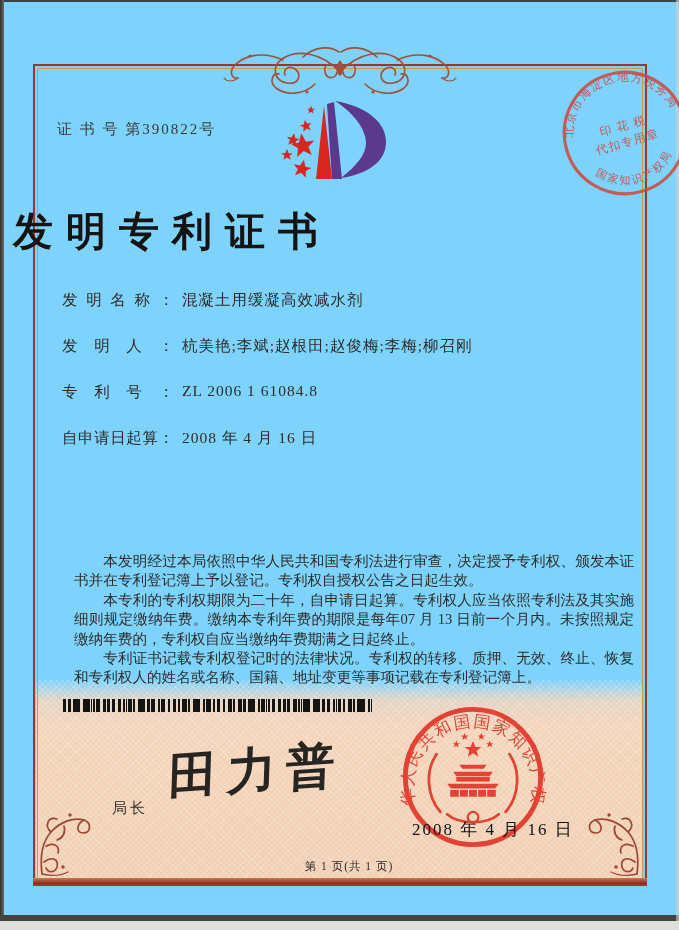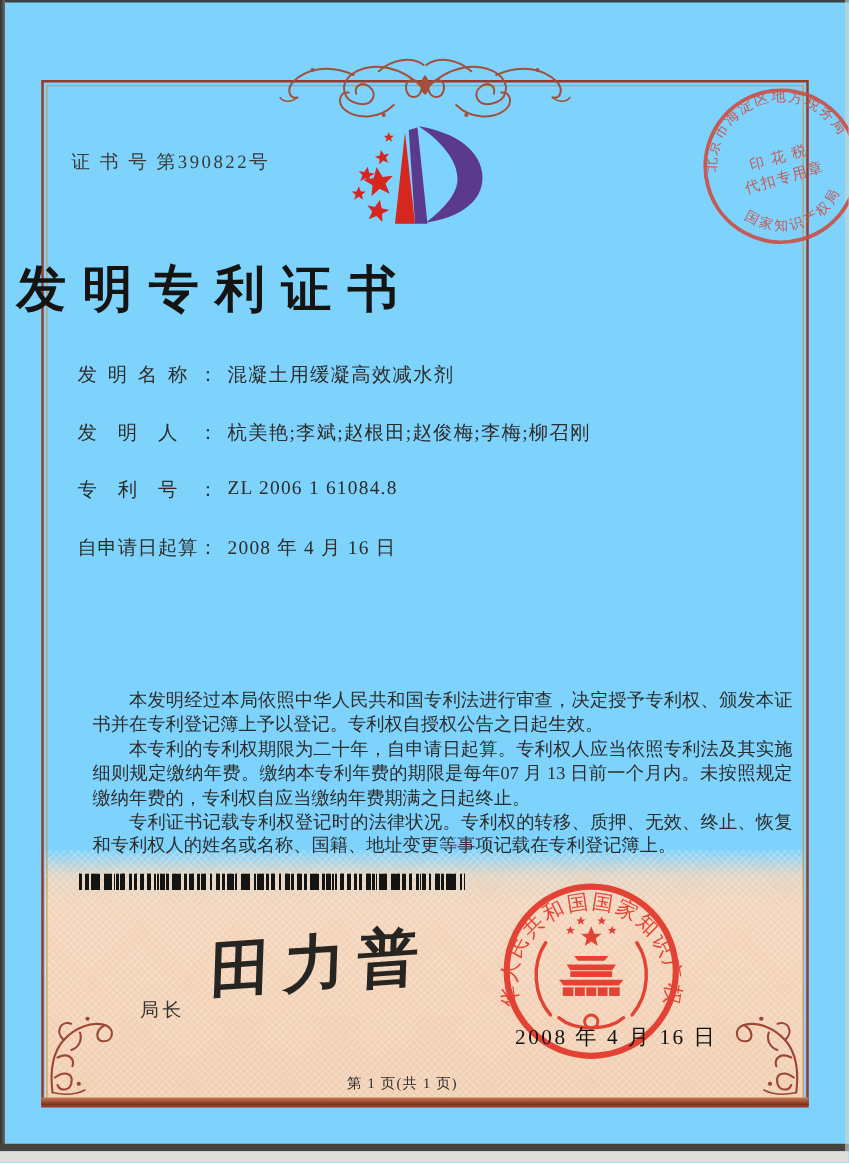--- a/index.html
+++ b/index.html
@@ -49,21 +49,21 @@
       repeating-linear-gradient(90deg,#141412 0 2px,transparent 2px 5px),
       repeating-linear-gradient(90deg,#141412 0 1px,transparent 1px 7px),
       repeating-linear-gradient(90deg,#141412 0 3px,transparent 3px 11px);}
 
   .sig-label{position:absolute;left:112px;top:778px;font-size:15px;color:#33322f;letter-spacing:3px;margin-top:21px;}
   .sig-name{position:absolute;left:168px;top:738px;font-size:49px;font-weight:bold;color:#262522;
     letter-spacing:10px;transform:rotate(-4deg) skewX(-6deg);}
 
   .seal{position:absolute;left:397px;top:701px;width:152px;height:152px;opacity:.9;}
   .issue-date{position:absolute;left:412px;top:818px;font-size:17px;color:#111;letter-spacing:2px;z-index:6;}
-  .footer{position:absolute;left:16px;top:859px;width:612px;text-align:center;font-size:11.5px;color:#2e2d2b;letter-spacing:1px;}
+  .footer{position:absolute;left:43px;top:859px;width:612px;text-align:center;font-size:11.5px;color:#2e2d2b;letter-spacing:1px;}
 
   .taxstamp{position:absolute;left:556px;top:64px;width:138px;height:138px;transform:rotate(-16deg);opacity:.88;z-index:7;}
 
   svg text{font-family:"Liberation Serif","DejaVu Serif",serif;}
 </style>
 </head>
 <body>
 
 <svg width="0" height="0" style="position:absolute" aria-hidden="true">
   <defs>

